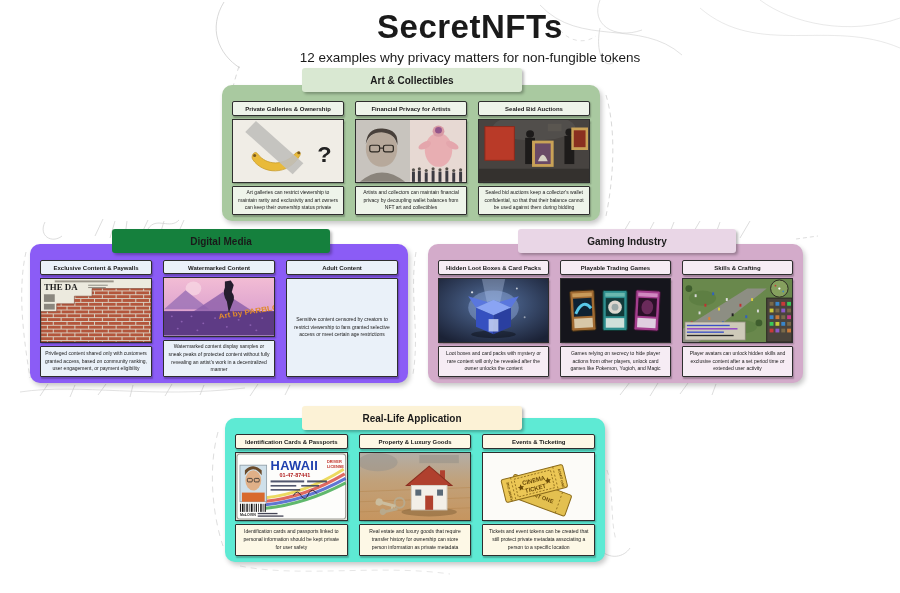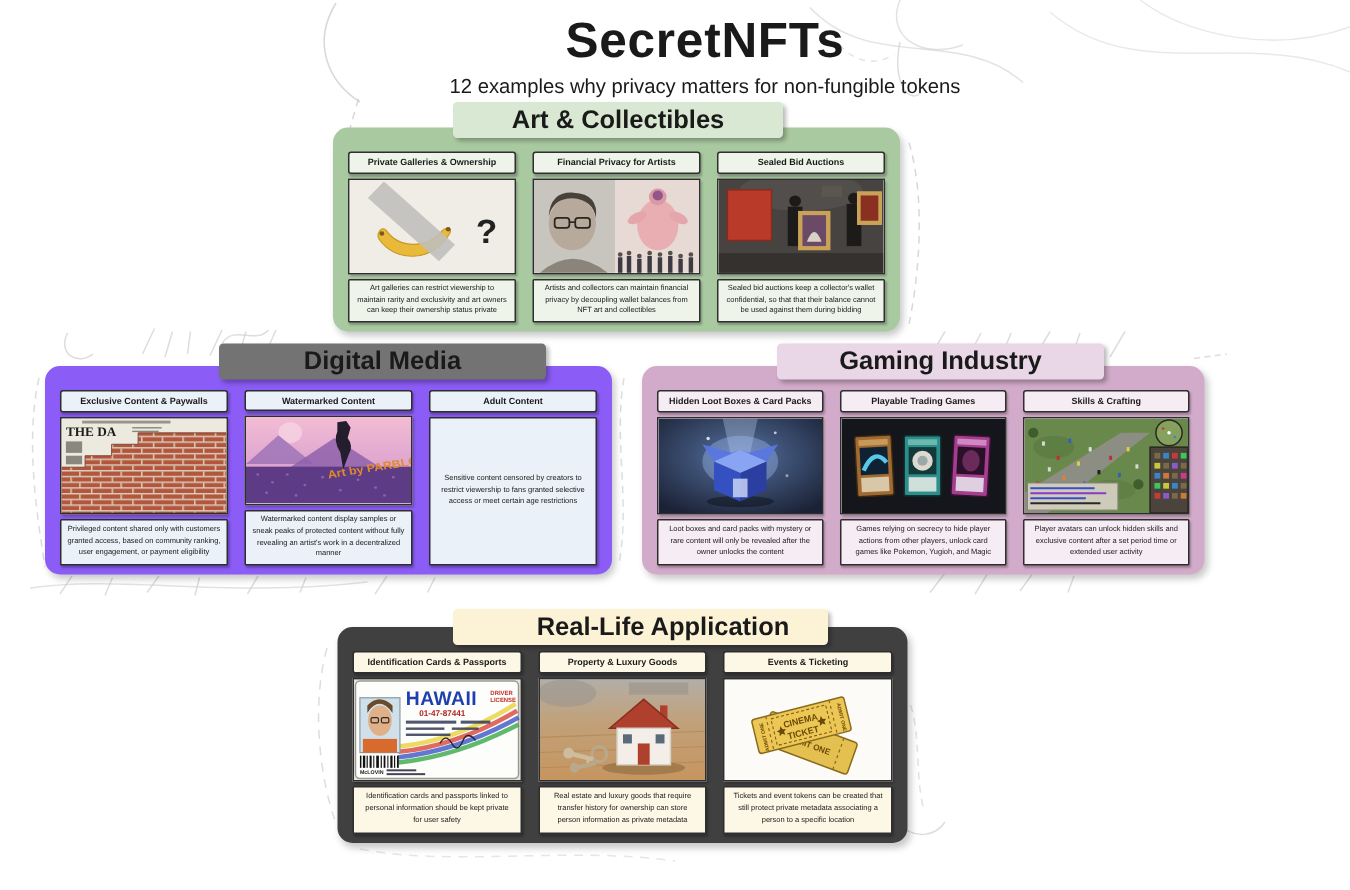--- a/index.html
+++ b/index.html
@@ -9,21 +9,21 @@
     font-family:"Liberation Sans","DejaVu Sans",sans-serif;
     color:#1a1a1a;
   }
   .bg{position:absolute;inset:0;z-index:0;}
   .header{position:absolute;top:10px;left:0;width:100%;text-align:center;z-index:4;padding-left:20px;}
   .title{font-size:33px;font-weight:800;letter-spacing:.5px;line-height:1.05;}
   .subtitle{font-size:13.5px;font-weight:400;margin-top:5px;}
   .tab{
     position:absolute;z-index:3;border-radius:3px;
     display:flex;align-items:center;justify-content:center;
-    font-weight:700;font-size:17px;
+    font-weight:700;font-size:10px;
     box-shadow:2px 2px 3px rgba(0,0,0,.28);
   }
   .panel{
     position:absolute;z-index:2;border-radius:10px;
     box-shadow:2px 3px 5px rgba(0,0,0,.22);
   }
   .cards{position:absolute;top:16px;left:10px;right:10px;bottom:6px;display:flex;gap:11px;}
   .card{flex:1;min-width:0;display:flex;flex-direction:column;}
   .card-title{
     border:1.3px solid #2e2e2e;border-radius:2px;
@@ -40,30 +40,30 @@
     flex:1;border:1.3px solid #2e2e2e;border-radius:1px;margin-top:3px;
     font-size:5px;line-height:1.55;text-align:center;
     display:flex;align-items:center;justify-content:center;
     padding:2px 4px;box-shadow:1px 1.5px 1.5px rgba(0,0,0,.25);
   }
   
   .sec-art .tab{left:302px;top:68px;width:220px;height:24px;background:#d9e8d2;}
   .sec-art .panel{left:222px;top:85px;width:378px;height:136px;background:#a9c9a0;}
   .sec-art .card-title,.sec-art .card-desc{background:#eef4ea;}
   
-  .sec-digital .tab{left:112px;top:229px;width:218px;height:24px;background:#737373;margin-left:34px;}
+  .sec-digital .tab{left:112px;top:229px;width:218px;height:24px;background:#15803d;}
   .sec-digital .panel{left:30px;top:244px;width:378px;height:139px;background:#8b5cf6;}
   .sec-digital .card-title,.sec-digital .card-desc{background:#eaf1f9;}
   
   .sec-gaming .tab{left:506px;top:229px;width:218px;height:24px;background:#e9d6e6;margin-left:12px;}
   .sec-gaming .panel{left:428px;top:244px;width:375px;height:139px;background:#d3abca;}
   .sec-gaming .card-title,.sec-gaming .card-desc{background:#f6ecf4;}
   
-  .sec-real .tab{left:302px;top:406px;width:220px;height:24px;background:#fcf2d6;padding-left:30px;}
-  .sec-real .panel{left:225px;top:418px;width:380px;height:144px;background:#404040;}
+  .sec-real .tab{left:302px;top:406px;width:220px;height:24px;background:#fcf2d6;}
+  .sec-real .panel{left:225px;top:418px;width:380px;height:144px;background:#5eead4;}
   .sec-real .card-title,.sec-real .card-desc{background:#fdf8e6;}
   .sec-real .card-image{height:67px;}
 </style>
 </head>
 <body>
 
 <svg class="bg" viewBox="0 0 900 593" fill="none" stroke="#cecece" stroke-width="1">
   <path d="M224,2 C208,28 218,54 240,68" opacity=".8"></path>
   <path d="M239,66 C236,76 233,86 231,95" stroke-dasharray="5 4" opacity=".8"></path>
   <path d="M540,5 C580,48 640,18 682,55" opacity=".6"></path>

